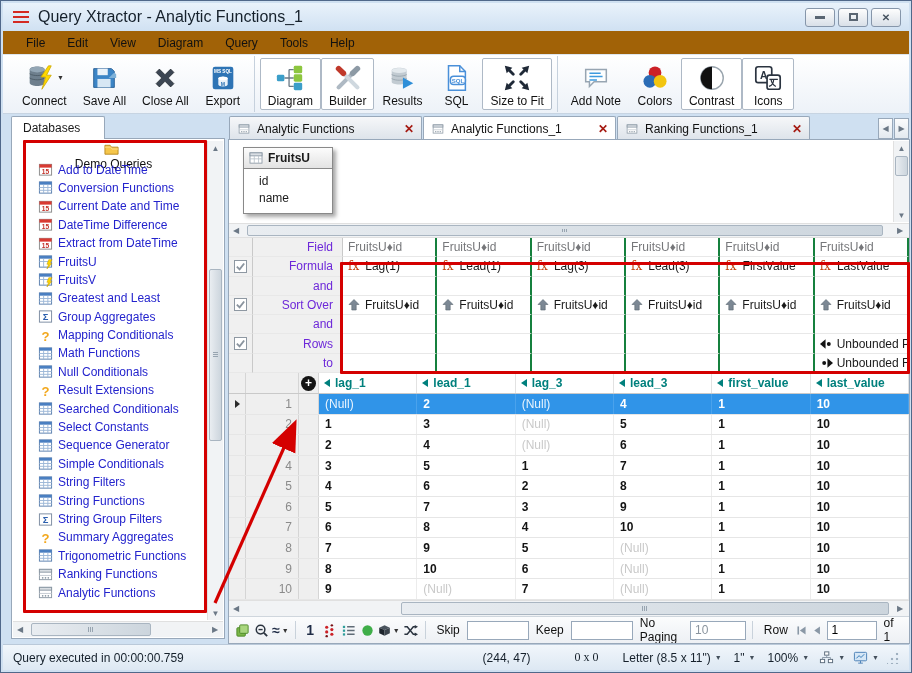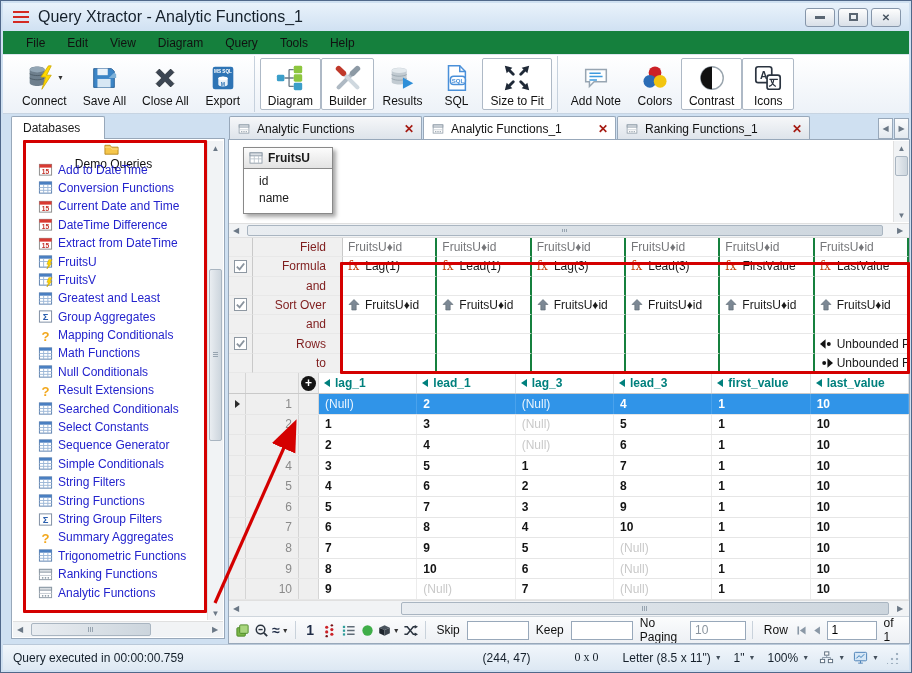--- a/index.html
+++ b/index.html
@@ -14,21 +14,21 @@
   .hamburger{width:16px;height:12px;margin-right:9px;background:
     linear-gradient(#d42a22 0 2px,transparent 2px 5px,#d42a22 5px 7px,transparent 7px 10px,#d42a22 10px 12px);}
   .title-text{font-size:16px;color:#15202b;}
   .win-buttons{margin-left:auto;display:flex;gap:3px;padding-right:8px;}
   .winbtn{width:30px;height:19px;border:1px solid #8696aa;border-radius:3px;
     background:linear-gradient(#fdfdfd,#d9e0e8);display:flex;align-items:center;justify-content:center;
     color:#45525f;font-size:10px;font-weight:bold;}
   .winbtn .bar{width:10px;height:3px;background:#5a6673;}
   .winbtn .box{width:9px;height:8px;border:2px solid #5a6673;}
   
-  .menubar{left:2px;top:30px;right:2px;height:24px;background:#15803d;border-bottom:1px solid #dde6ef;
+  .menubar{left:2px;top:30px;right:2px;height:24px;background:#a16207;border-bottom:1px solid #dde6ef;
     display:flex;align-items:center;padding-left:12px;}
   .menu-item{padding:3px 11px;color:#111;}
   
   .toolbar{left:2px;top:54px;right:2px;height:59px;background:linear-gradient(#ffffff,#edf2f8);
     border-bottom:1px solid #c7d4e2;display:flex;align-items:stretch;padding:1px 0 1px 6px;}
   .tgroup{display:flex;align-items:stretch;padding:2px 5px;}
   .tgroup + .tgroup{border-left:1px solid #c6d1dd;}
   .tbtn{display:flex;flex-direction:column;align-items:center;justify-content:flex-start;
     padding:3px 7px 1px;border:1px solid transparent;border-radius:2px;min-width:52px;}
   .tbtn.pressed{background:#fff;border-color:#aeb9c6;}
@@ -86,21 +86,21 @@
   .dg-vscroll .down{position:absolute;bottom:0;left:0;right:0;}
   .dg-hscroll{left:228px;top:222px;width:680px;height:15px;display:flex;align-items:center;border-top:1px solid #e0e0e0;border-bottom:1px solid #e0e0e0;}
   .dg-hscroll .thumb{position:absolute;left:18px;right:26px;top:1px;bottom:1px;}
   .dg-hscroll .rar{position:absolute;right:2px;}
   
   .qgrid{left:228px;top:237px;width:680px;height:135px;background:#fff;display:grid;
     grid-template-columns:24px 90px repeat(6,1fr);grid-template-rows:repeat(7,1fr);}
   .qcell{border-right:2px solid #15803d;border-bottom:1px solid #e8e8e8;display:flex;align-items:center;
     padding:0 5px;overflow:hidden;white-space:nowrap;}
   .qgutter{background:#f0f0f0;border-right:1px solid #c9c9c9;justify-content:center;}
-  .qlabel{background:#f0f0f0;justify-content:flex-end;padding-right:16px;border-right:1px solid #c9c9c9;color:#7f1d1d;}
+  .qlabel{background:#f0f0f0;justify-content:flex-end;padding-right:9px;border-right:1px solid #c9c9c9;color:#6d28d9;}
   .qfield{color:#76777a;}
   .fx{font-family:"DejaVu Serif",serif;color:#c2410c;margin-right:6px;}
   .qcheck{width:13px;height:13px;border:1px solid #8e98a2;background:#fff;display:flex;align-items:center;justify-content:center;}
   .qcheck svg{width:11px;height:11px;}
   .sicon svg{width:12px;height:12px;margin-right:5px;}
   .uicon svg{width:13px;height:10px;margin-right:4px;}
   
   .rheader{left:228px;top:372px;width:680px;height:21px;display:flex;background:#fff;border-bottom:1px solid #c9c9c9;}
   .rmk{width:17px;background:#efefef;border-right:1px solid #d5d5d5;display:flex;align-items:center;justify-content:center;}
   .rnum{width:53px;background:#efefef;border-right:1px solid #d5d5d5;display:flex;align-items:center;

